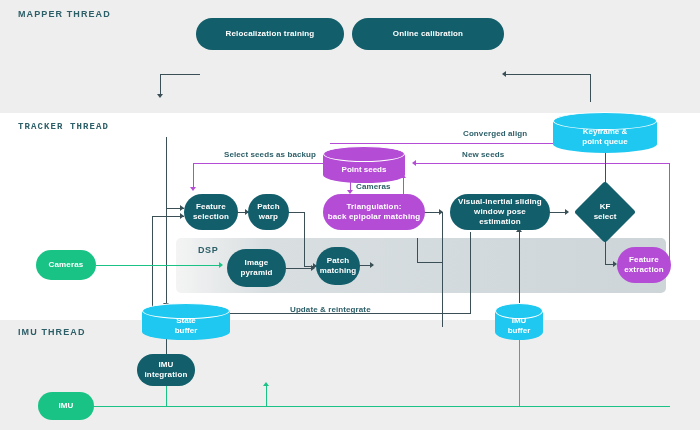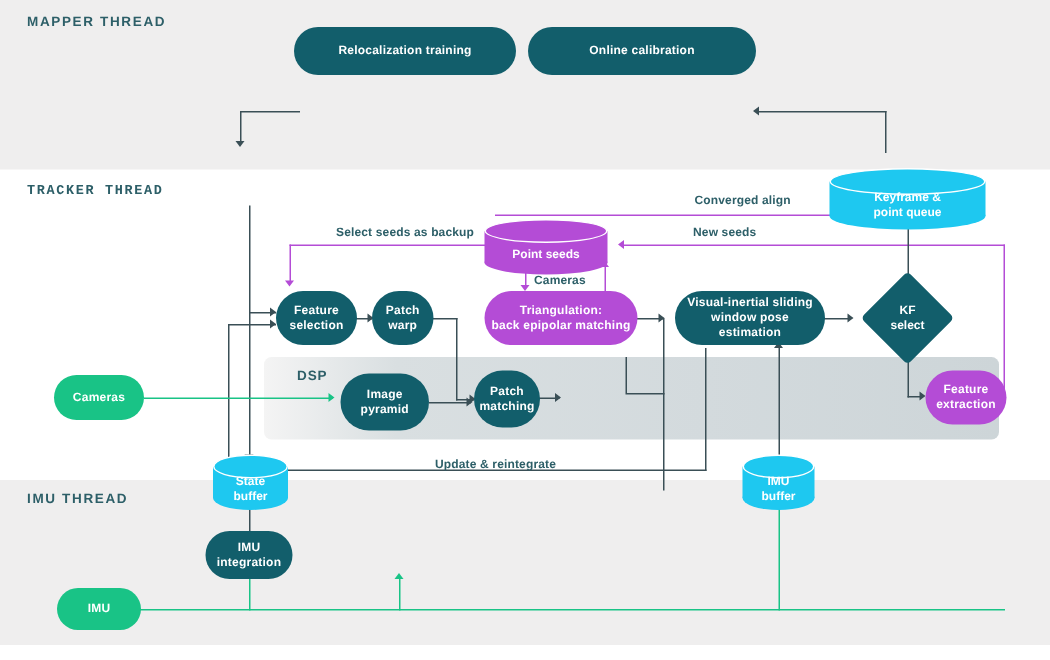--- a/index.html
+++ b/index.html
@@ -293,21 +293,21 @@
 
   <div class="node teal" style="left:227px;top:249px;width:59px;height:38px;white-space:pre-line;">Image
 pyramid</div>
 
   <div class="node green" style="left:36px;top:250px;width:60px;height:30px;">Cameras</div>
   <div class="node teal" style="left:316px;top:247px;width:44px;height:38px;white-space:pre-line;">Patch
 matching</div>
   <div class="node purple" style="left:617px;top:247px;width:54px;height:36px;white-space:pre-line;">Feature
 extraction</div>
 
-  <div class="cyl" style="left:142px;top:303px;width:50px;height:40px;">
+  <div class="cyl" style="left:142px;top:303px;width:72px;height:40px;padding-left:16px;">
     <div class="bottomcap" style="top:21px;height:16px;"></div>
     <div class="body" style="top:8px;height:21px;"></div>
     <div class="top" style="height:16px;"></div>
     <div class="label" style="top:13px;white-space:pre-line;">State
 buffer</div>
   </div>
 
   <div class="cyl" style="left:495px;top:303px;width:48px;height:40px;">
     <div class="bottomcap" style="top:21px;height:16px;"></div>
     <div class="body" style="top:8px;height:21px;"></div>

